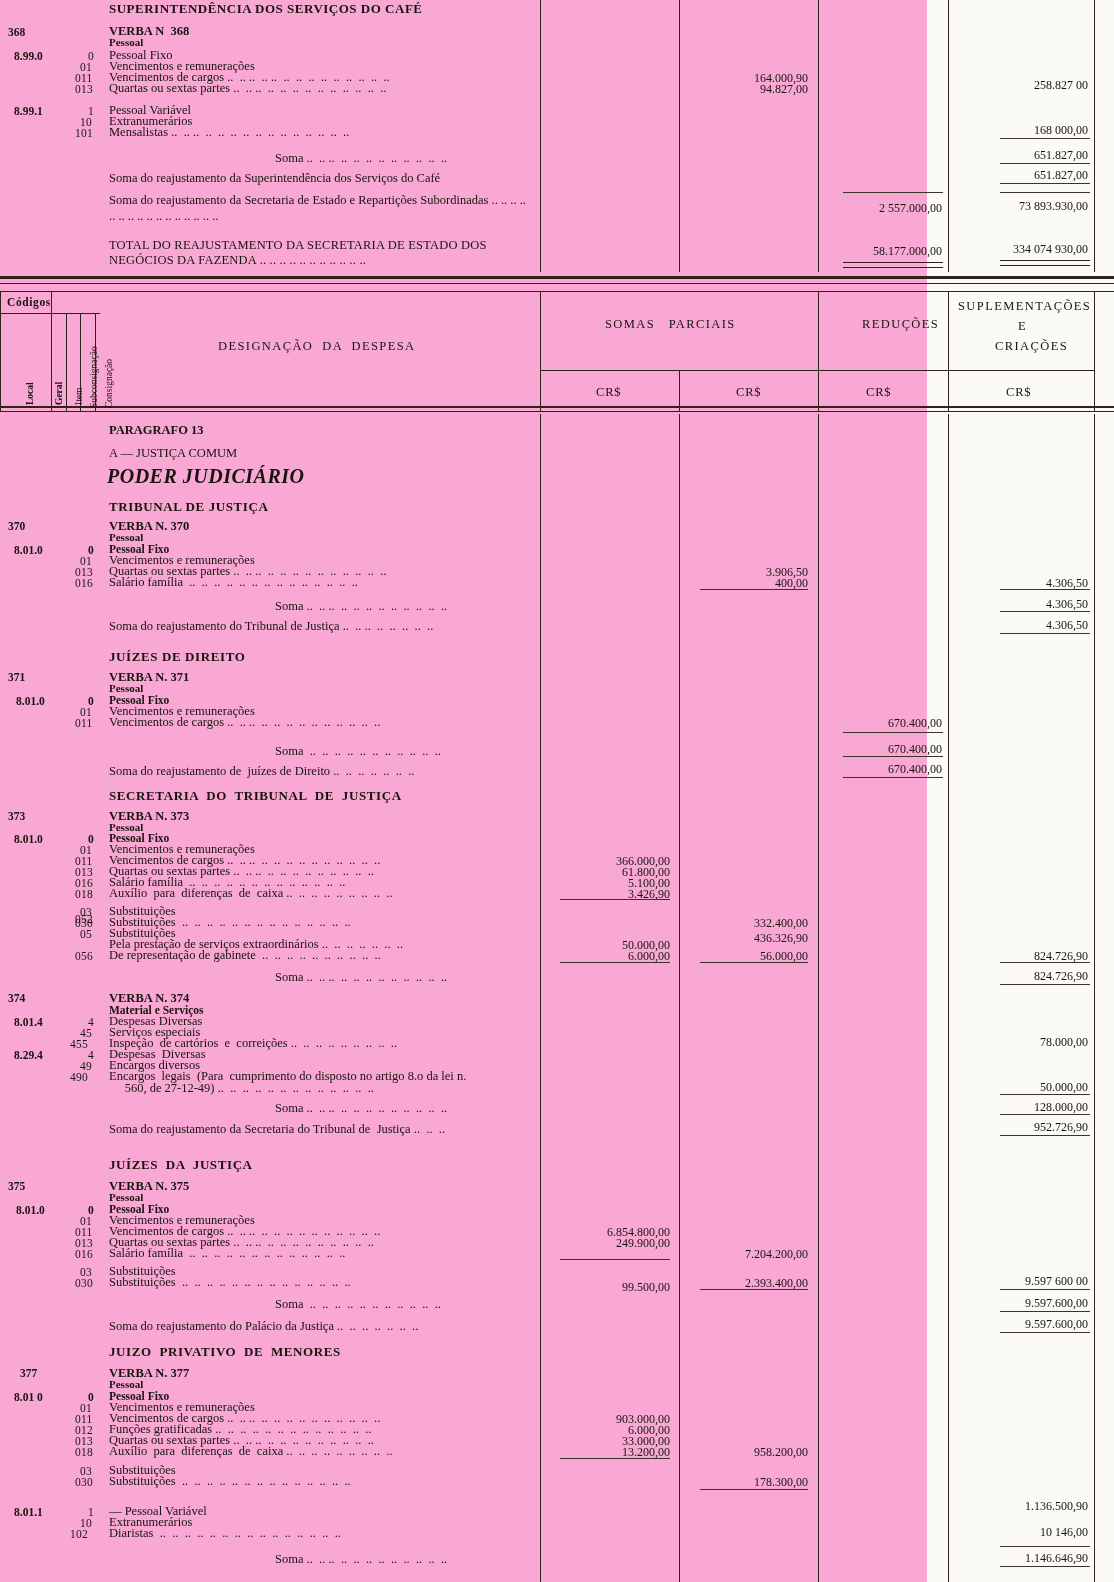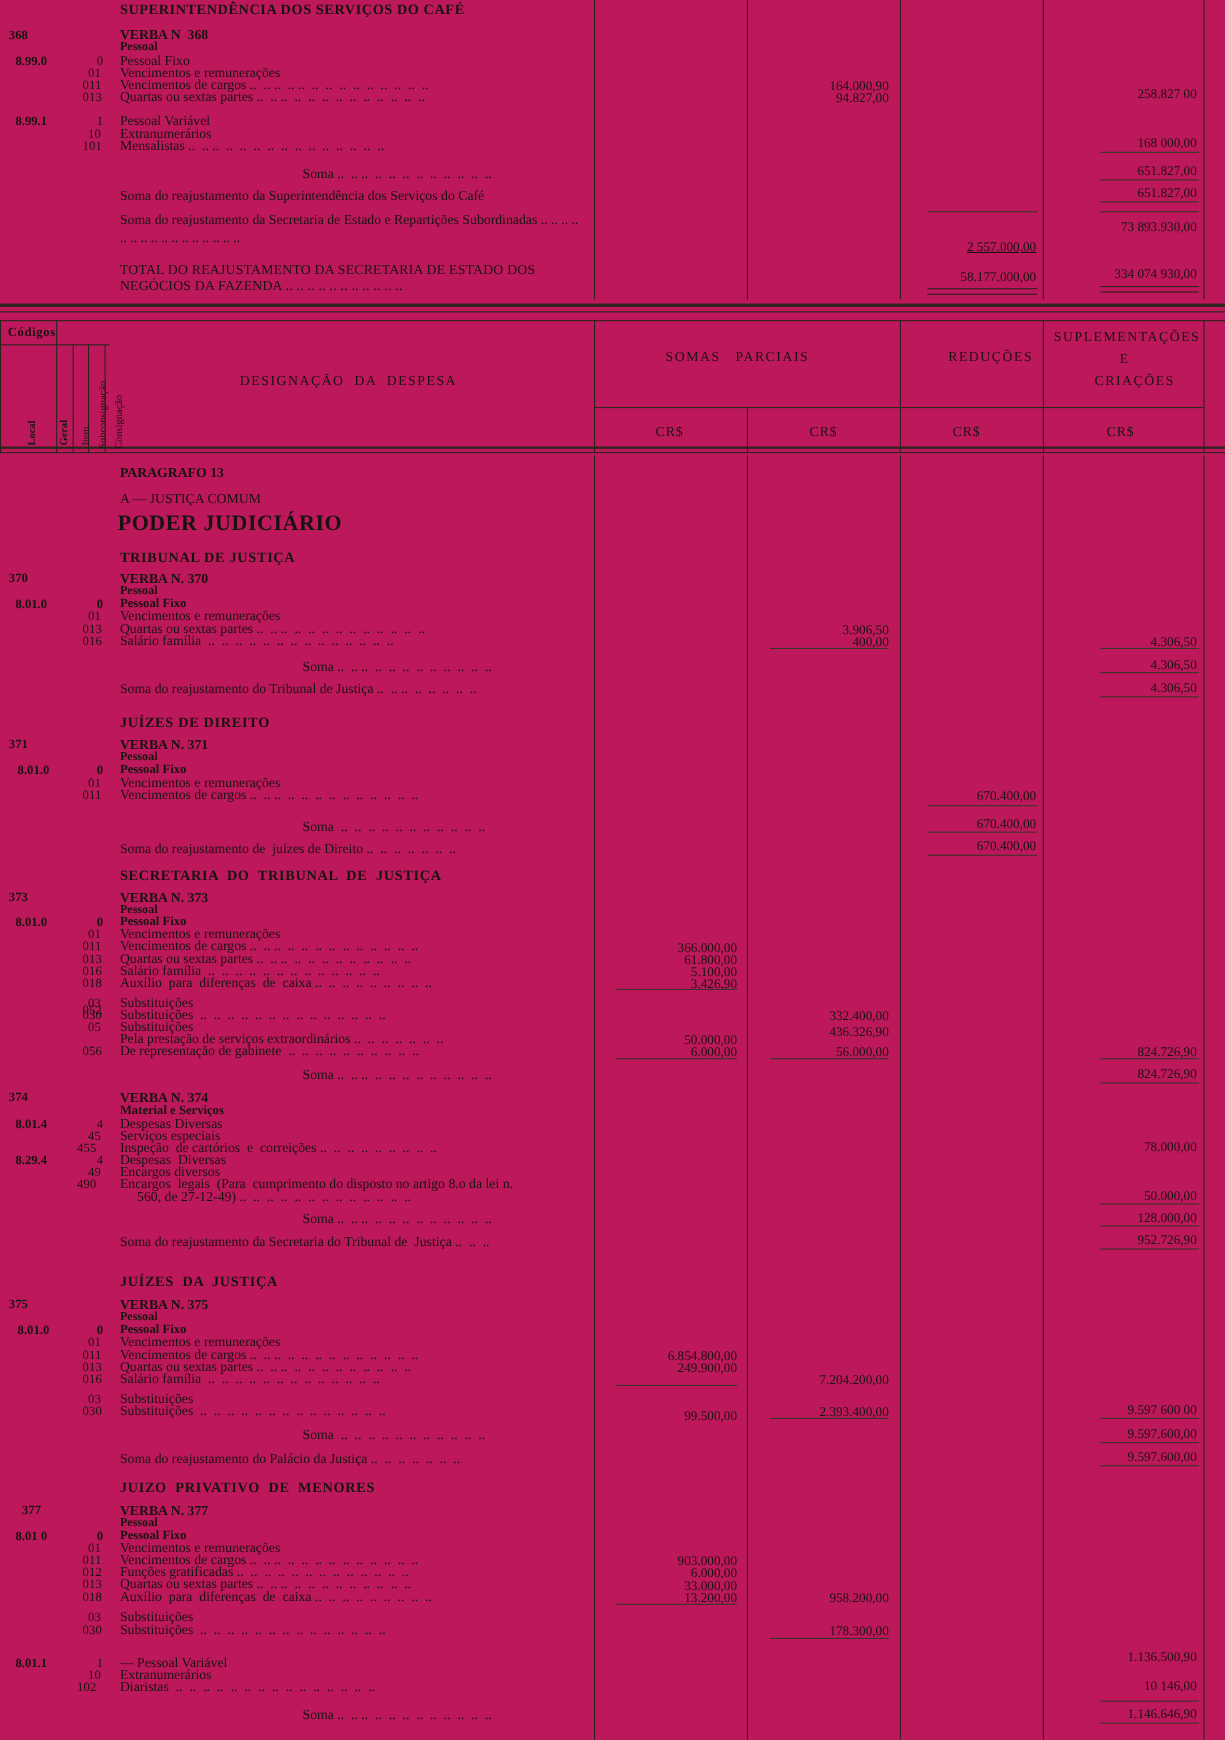--- a/index.html
+++ b/index.html
@@ -6,22 +6,22 @@
   body {
     width:1114px; height:1582px;
     background:#fbfaf7;
     font-family:"Liberation Serif", serif;
     color:#17140f;
     position:relative;
     overflow:hidden;
   }
   .page {
     position:relative;
-    width:1114px; height:1582px;
-    background:#be185d;
+    width:927px; height:1582px;
+    background:#f9a8d4;
   }
   
   .vline { position:absolute; width:1px; background:#2a241c; }
   .hline { position:absolute; height:1px; background:#2a241c; }
   .hline.thick { height:2px; }
   .dbl { position:absolute; height:4px; border-top:1px solid #2a241c; border-bottom:1px solid #2a241c; }
 
   
   .t { position:absolute; white-space:pre; line-height:1.05; }
   .code { font-size:11.5px; letter-spacing:.2px; }
@@ -98,21 +98,21 @@
   <div class="rule" style="left:1000px; top:138px; width:90px;"></div>
   <div class="t desc" style="left:275px; top:152px;">Soma ..  .. ..  ..  ..  ..  ..  ..  ..  ..  ..  ..</div>
   <div class="numcell" style="left:960px; top:148px; width:128px;">651.827,00</div>
   <div class="rule" style="left:1000px; top:163px; width:90px;"></div>
 
   <div class="t desc" style="left:109px; top:172px;">Soma do reajustamento da Superintendência dos Serviços do Café</div>
   <div class="numcell" style="left:960px; top:168px; width:128px;">651.827,00</div>
   <div class="rule" style="left:1000px; top:183px; width:90px;"></div>
 
   <div class="t desc" style="left:109px; top:193px; width:420px; white-space:normal; line-height:1.25;">Soma do reajustamento da Secretaria de Estado e Repartições Subordinadas ..  ..  ..  ..  ..  ..  ..  ..  ..  ..  ..  ..  ..  ..  ..  ..</div>
-  <div class="numcell" style="left:830px; top:217px; width:112px;text-decoration:underline;">2 557.000,00</div>
+  <div class="numcell" style="left:830px; top:201px; width:112px;">2 557.000,00</div>
   <div class="numcell" style="left:960px; top:199px; width:128px;">73 893.930,00</div>
   <div class="rule" style="left:843px; top:192px; width:100px;"></div>
   <div class="rule" style="left:1000px; top:192px; width:90px;"></div>
 
   <div class="t desc" style="left:109px; top:238px; width:430px; white-space:normal; line-height:1.2; letter-spacing:.2px;">TOTAL  DO  REAJUSTAMENTO  DA  SECRETARIA  DE  ESTADO  DOS NEGÓCIOS DA FAZENDA  ..  ..  ..  ..  ..  ..  ..  ..  ..  ..  ..</div>
   <div class="numcell" style="left:830px; top:244px; width:112px;">58.177.000,00</div>
   <div class="numcell" style="left:960px; top:242px; width:128px;">334 074 930,00</div>
   <div class="dbl" style="left:843px; top:262px; width:100px;"></div>
   <div class="dbl" style="left:1000px; top:260px; width:90px;"></div>
 
@@ -156,21 +156,21 @@
   <div class="t desc" style="left:1006px; top:386px; letter-spacing:.8px;">CR$</div>
 
   <div class="vline" style="left:540px; top:414px; height:1168px;"></div>
   <div class="vline" style="left:679px; top:414px; height:1168px;"></div>
   <div class="vline" style="left:818px; top:414px; height:1168px;"></div>
   <div class="vline" style="left:948px; top:414px; height:1168px;"></div>
   <div class="vline" style="left:1094px; top:414px; height:1168px;"></div>
 
   <div class="t descb" style="left:109px; top:424px;">PARAGRAFO 13</div>
   <div class="t desc" style="left:109px; top:447px;">A — JUSTIÇA COMUM</div>
-  <div class="t big" style="left:107px; top:466px;">PODER JUDICIÁRIO</div>
+  <div class="t big" style="left:107px; top:466px;font-style:italic;">PODER JUDICIÁRIO</div>
 
   <div class="t sec" style="left:109px; top:500px;">TRIBUNAL DE JUSTIÇA</div>
   <div>
     <div class="t codeb" style="left:8px; top:520px;">370</div>
     <div class="t descb" style="left:109px; top:520px;">VERBA N. 370</div>
   </div>
   <div class="t descb" style="left:109px; top:532px; font-size:11px;">Pessoal</div>
   <div>
     <div class="t codeb" style="left:14px; top:544px;">8.01.0</div>
     <div class="t codeb" style="left:88px; top:544px;">0</div>

